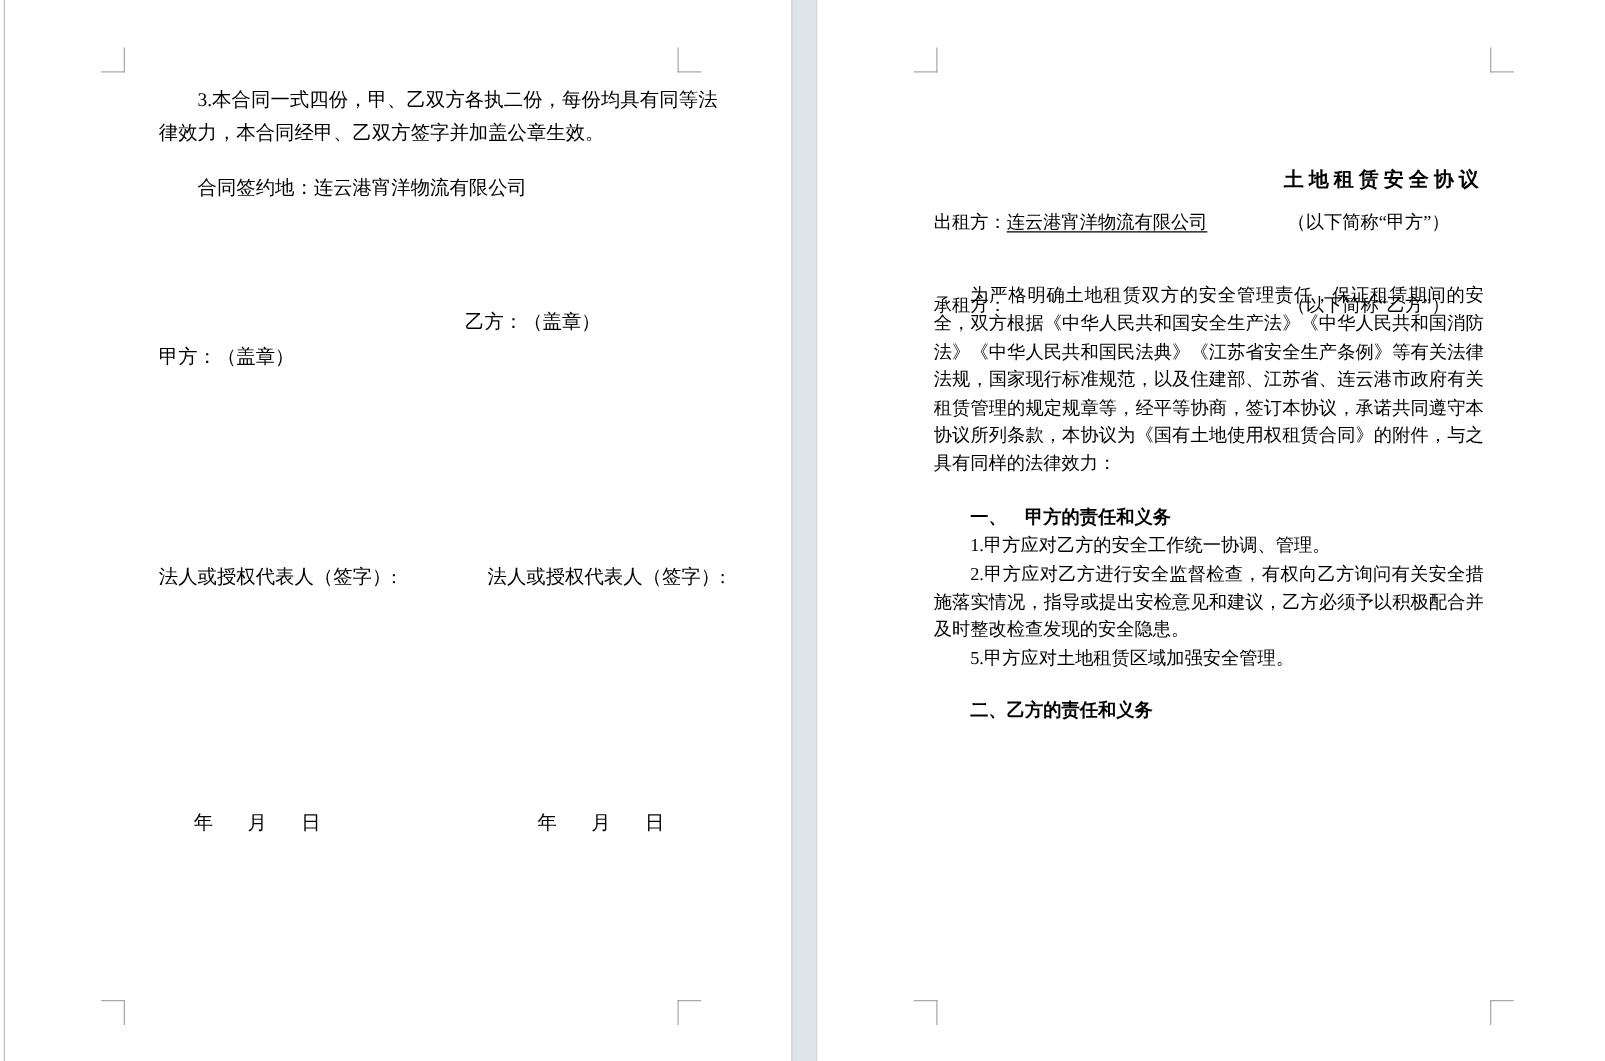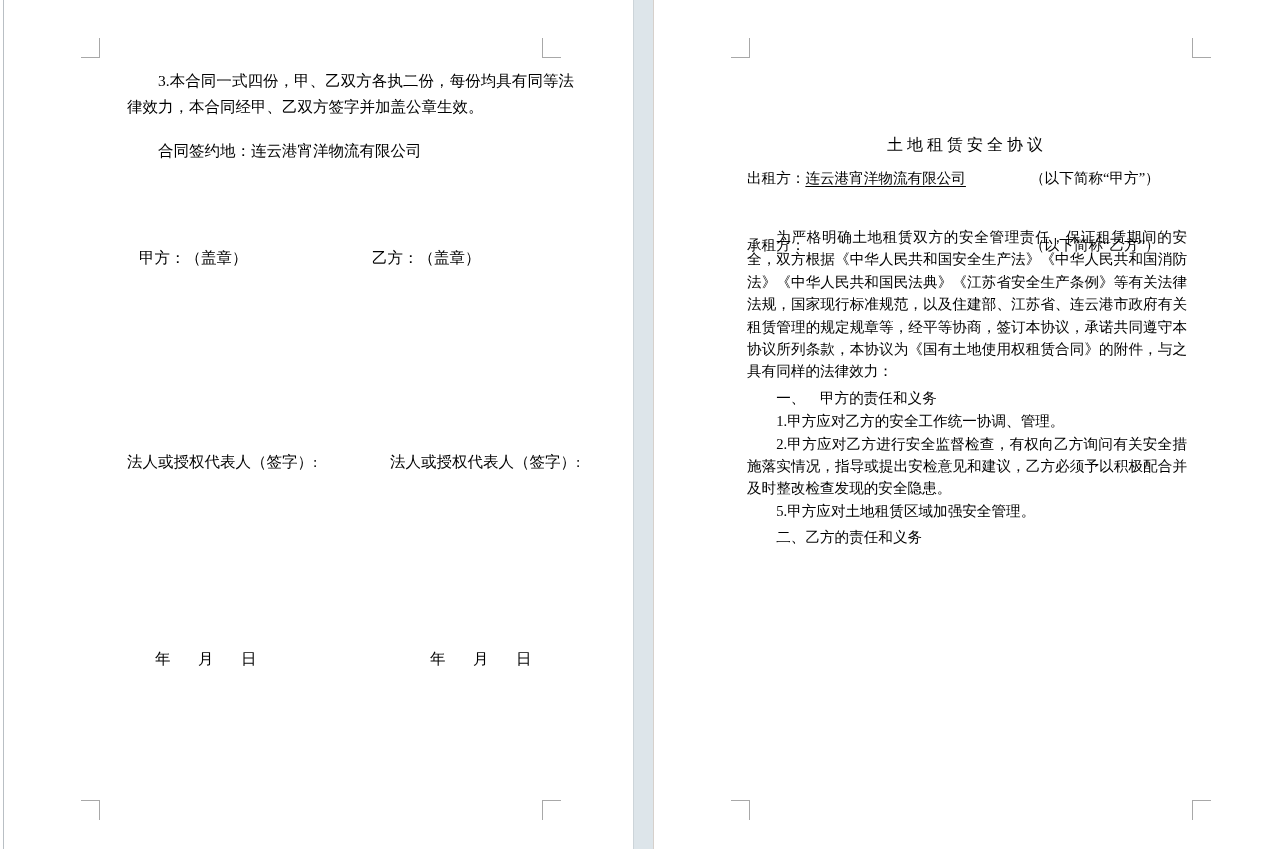--- a/index.html
+++ b/index.html
@@ -25,37 +25,37 @@
 
   
   .text-left{position:absolute;left:95px;top:0;width:447px;font-size:15.5px;line-height:26px;}
   .text-left .block{position:absolute;left:16px;width:100%;margin:12px;}
   .blk-clause{top:56px;text-indent:2em;text-align:justify;}
   .blk-place{top:126px;text-indent:2em;}
   .blk-seals{top:233px;}
   .blk-reps{top:437px;}
   .blk-dates{top:634px;}
   .pos{position:absolute;top:0;white-space:nowrap;}
-  .seal-a{left:12px;} .seal-b{left:245px;}
+  .seal-a{left:0;margin-top:28px;} .seal-b{left:245px;}
   .rep-a{left:0;}  .rep-b{left:263px;}
   .date-a{left:28px;letter-spacing:6px;} .date-b{left:303px;letter-spacing:6px;}
 
   
   .text-right{position:absolute;left:93px;top:0;width:440px;font-size:14.6px;line-height:22.4px;}
-  .doc-title{position:absolute;top:134px;left:0;width:100%;text-align:center;margin:0;
-    font-size:16px;font-weight:normal;letter-spacing:4px;}
+  .doc-title{position:absolute;top:134px;left:0;width:100%;text-align:right;margin:0;
+    font-size:16px;font-weight:bold;letter-spacing:4px;}
   .party-line{position:absolute;left:0;width:100%;white-space:nowrap;}
   .lessor-line{top:167px;}
   .lessee-line{top:203px;margin-top:31px;}
   .party-label{font-weight:normal;}
   .party-name{text-decoration:underline;text-underline-offset:3px;}
   .party-alias{position:absolute;left:283px;top:0;}
   .body-flow{position:absolute;top:226px;left:0;width:440px;text-align:justify;}
   .body-flow p{margin:0;text-indent:2em;}
-  .body-flow .sec-heading{font-weight:normal;margin-top:4px;margin-bottom:1px;}
+  .body-flow .sec-heading{font-weight:bold;margin-top:20px;margin-bottom:1px;}
 </style>
 </head>
 <body>
 
 <div class="left-window-edge"></div>
 
 <div class="page page-left">
   <div class="mark tl"></div>
   <div class="mark tr"></div>
   <div class="mark bl"></div>

